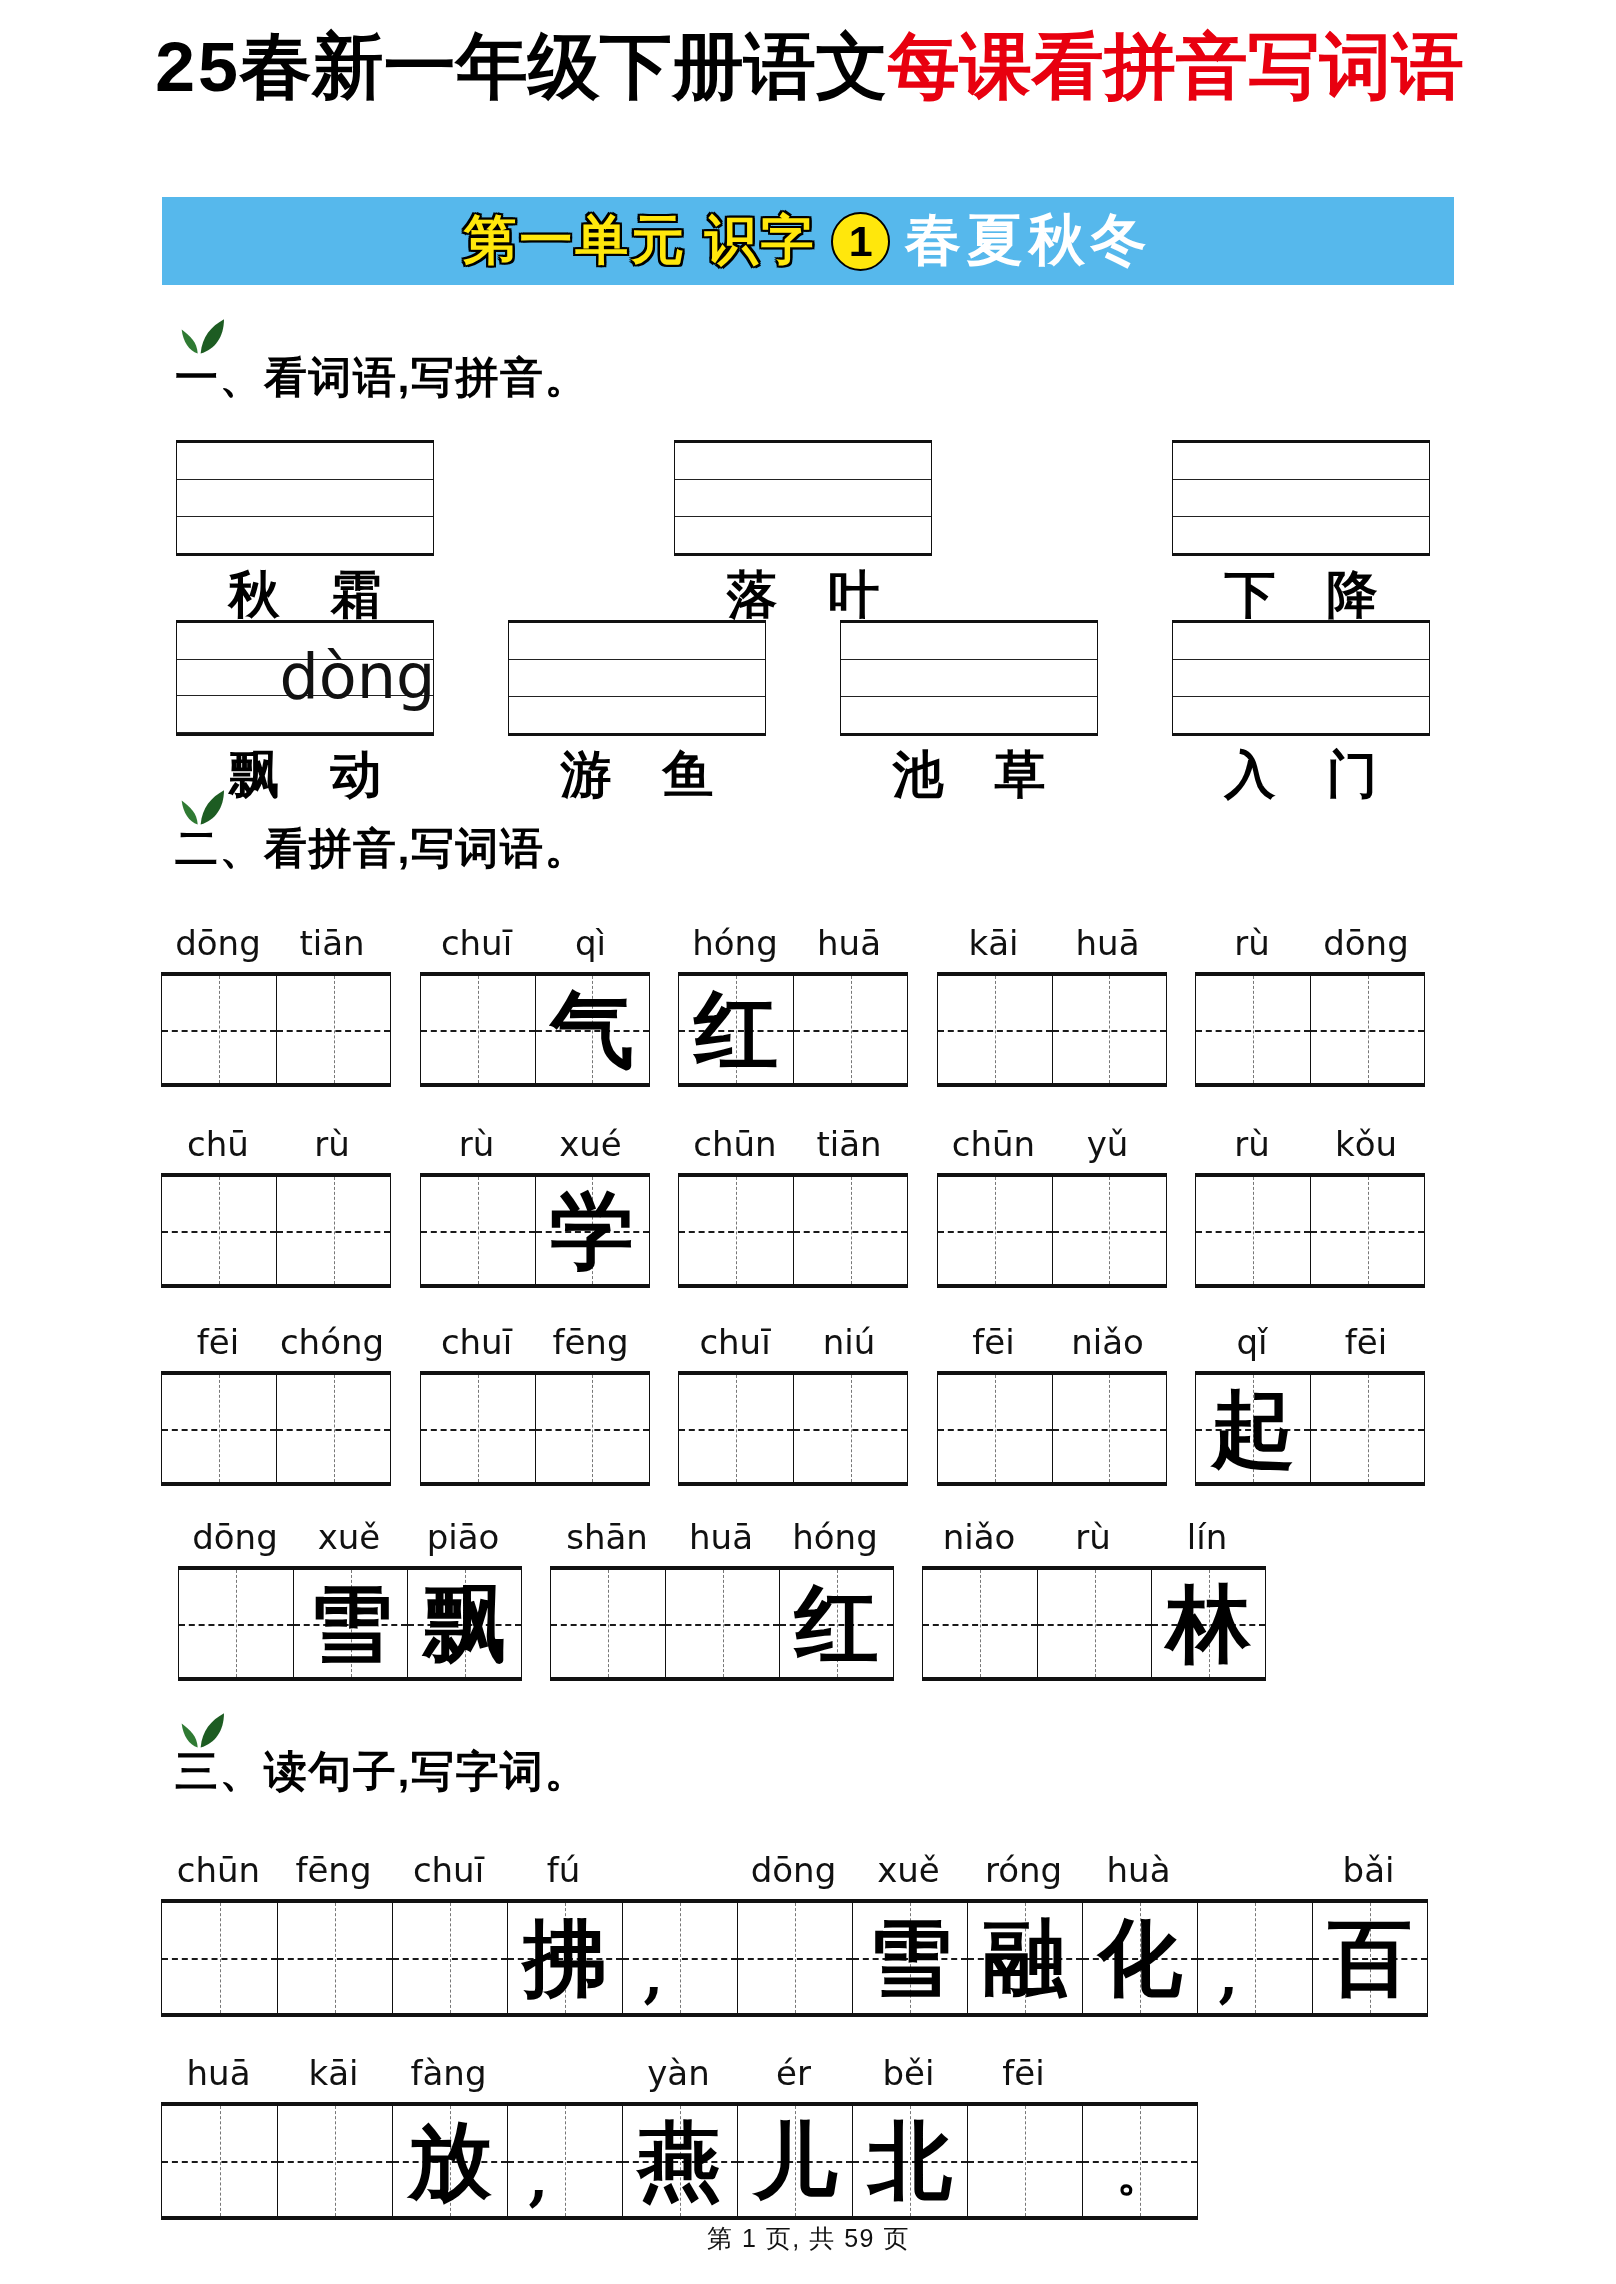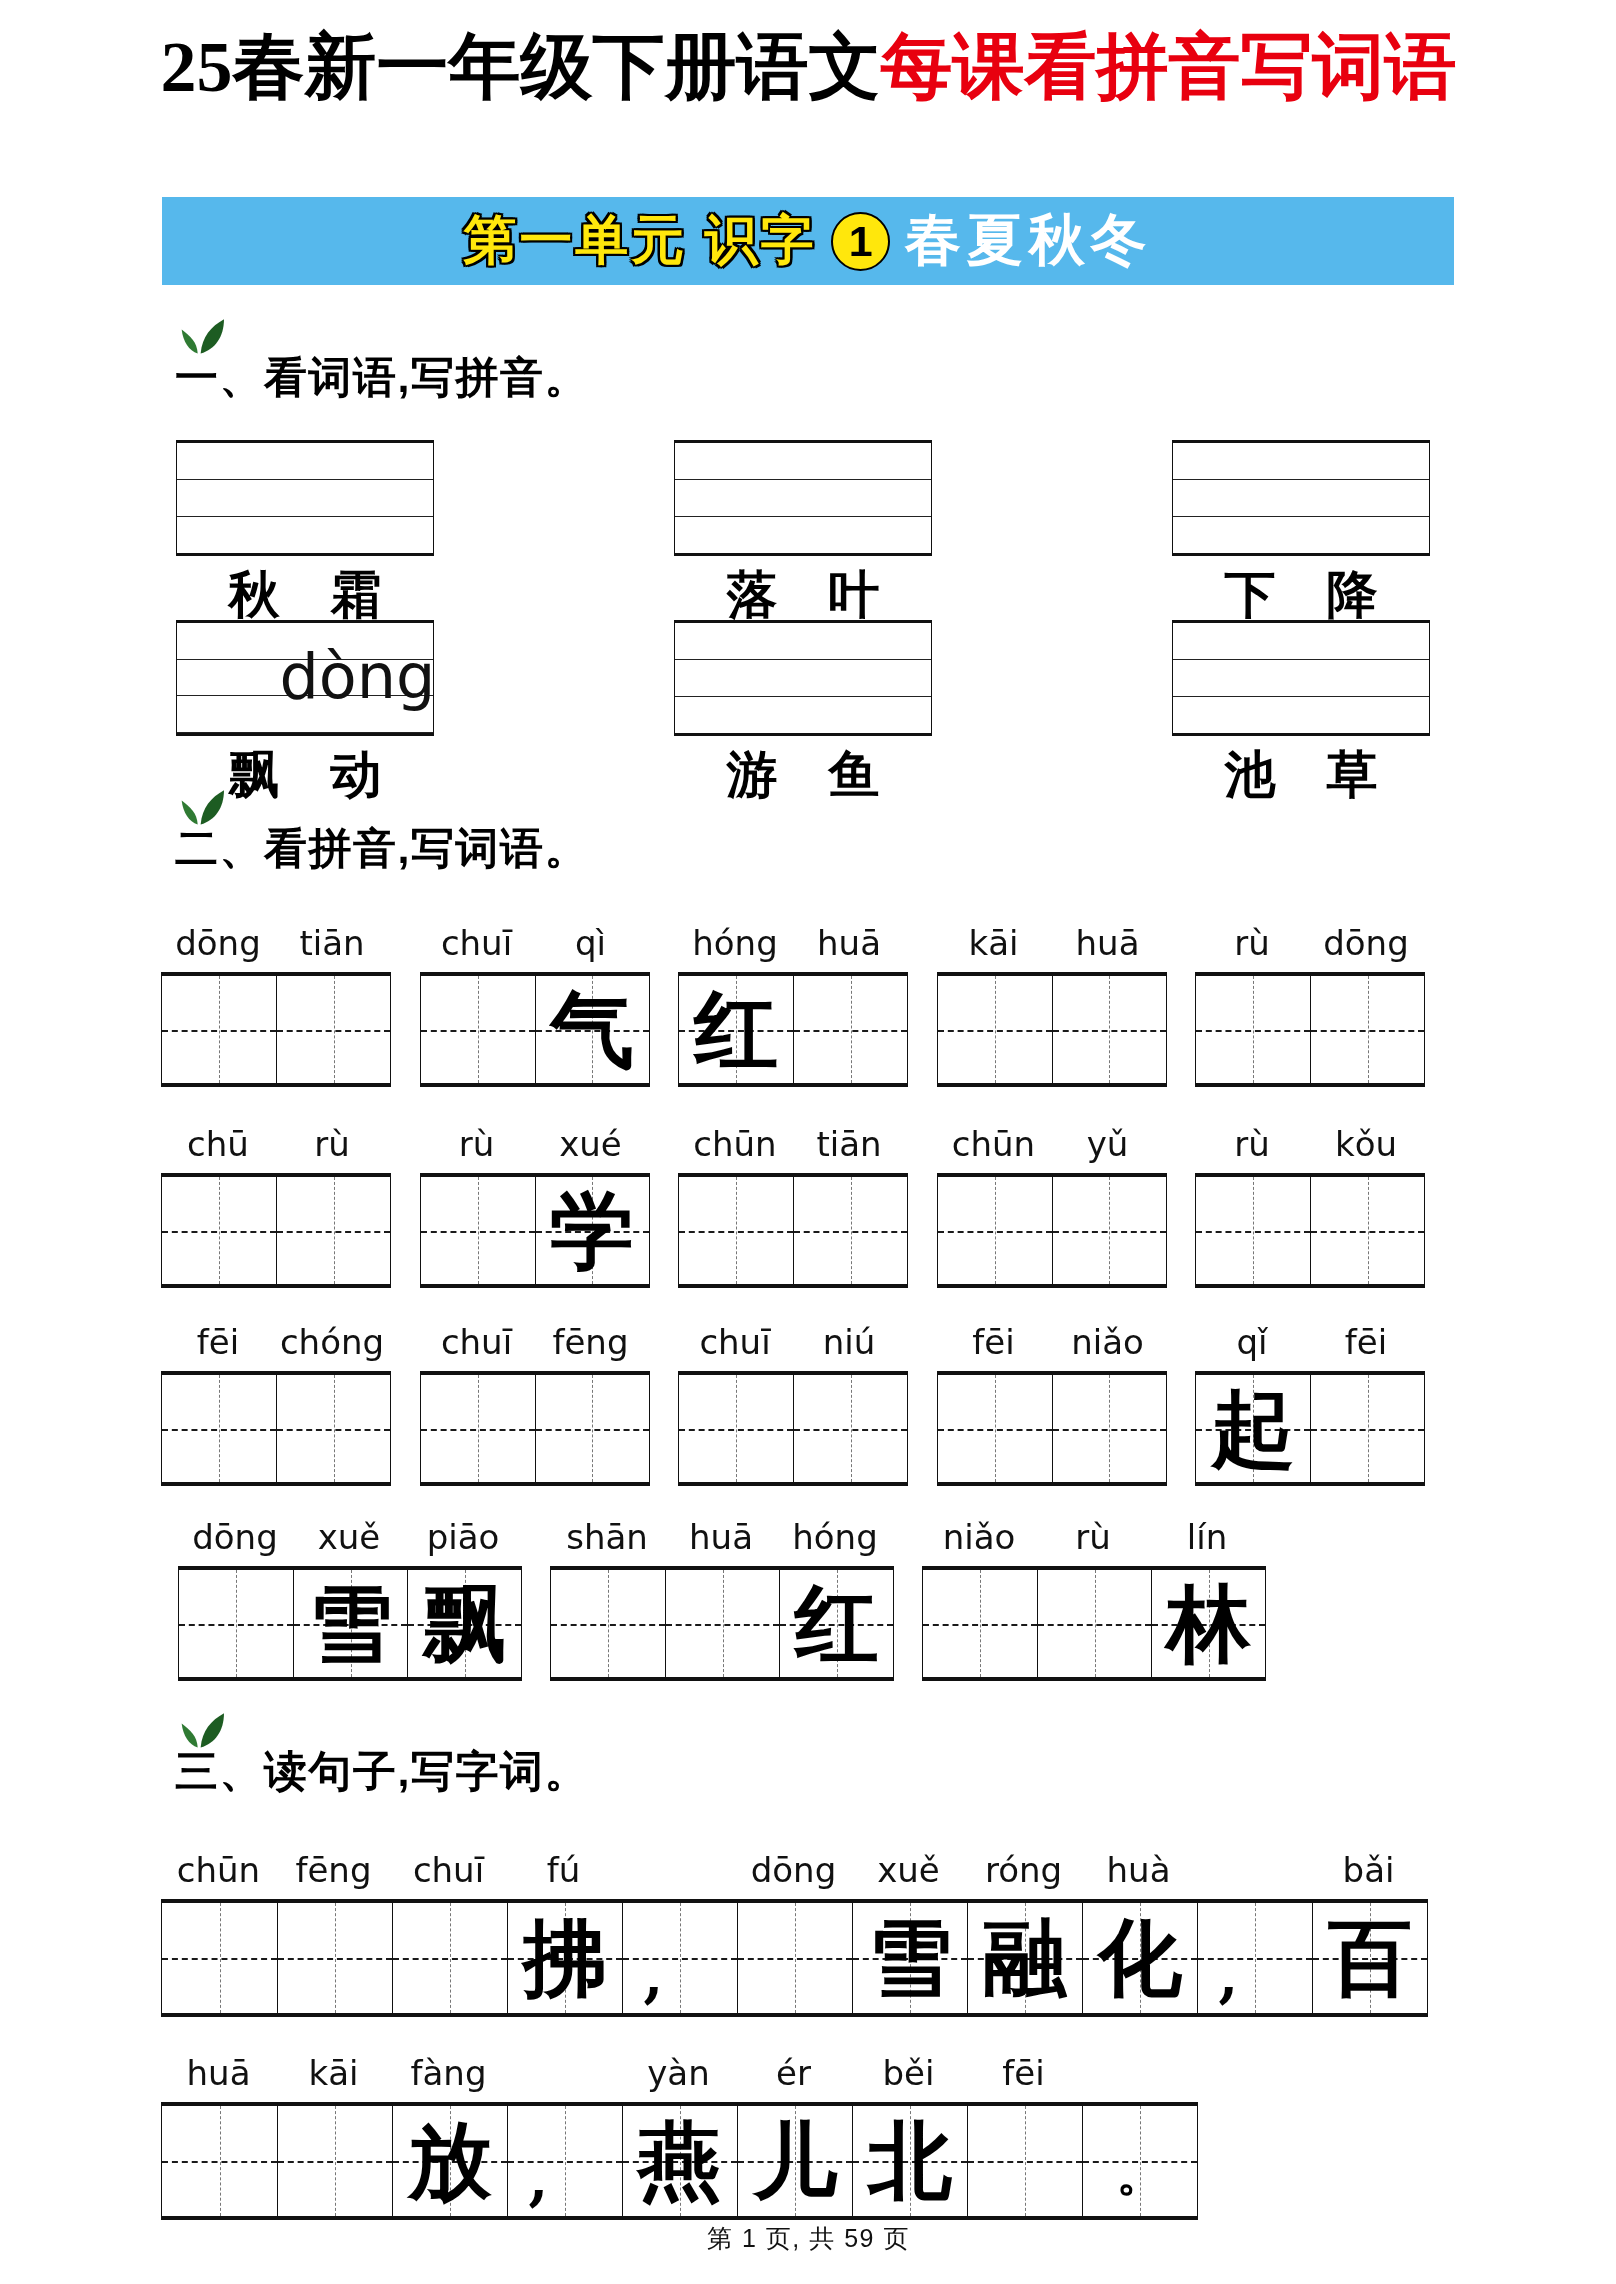--- a/index.html
+++ b/index.html
@@ -7,21 +7,21 @@
   body {
     width:1617px; height:2284px; position:relative;
     font-family:"Liberation Sans", sans-serif; color:#000;
     overflow:hidden;
   }
   .abs { position:absolute; }
 
   
   .page-title {
     top:19px; left:0; width:100%; text-align:center;
-    font-family:Liberation Serif, serif; font-weight:900; font-size:72px;
+    font-family:Liberation Mono, monospace; font-weight:900; font-size:72px;
     white-space:nowrap;
   }
   .page-title .red { color:#e8000f; }
 
   
   .banner {
     top:197px; left:162px; width:1292px; height:88px;
     background:#56b8ec; display:flex; align-items:center; justify-content:center; gap:14.7px;
   }
   .banner-unit {
@@ -169,20 +169,28 @@
       </div>
       <div class="s1-word">游　鱼</div>
     </div>
     <div class="s1-item">
       <div class="s1-box">
         <div class="s1-line"></div>
         <div class="s1-line"></div>
         <div class="s1-line"></div>
       </div>
       <div class="s1-word">池　草</div>
+    </div>
+    <div class="s1-item">
+      <div class="s1-box">
+        <div class="s1-line"></div>
+        <div class="s1-line"></div>
+        <div class="s1-line"></div>
+      </div>
+      <div class="s1-word">入　门</div>
     </div>
   </div>
 
 <div class="heading" style="top:820px;text-align:right;">
   <span class="leaf">
     <svg width="54" height="38" viewBox="0 0 74 52">
         <path d="M27 50 C26 34 17 26 5 17 C7 34 15 46 27 50 Z" fill="#2f7a33"></path>
         <path d="M31 50 C33 27 45 13 63 3 C63 27 51 44 31 50 Z" fill="#1d5c22"></path>
       </svg>
   </span>

